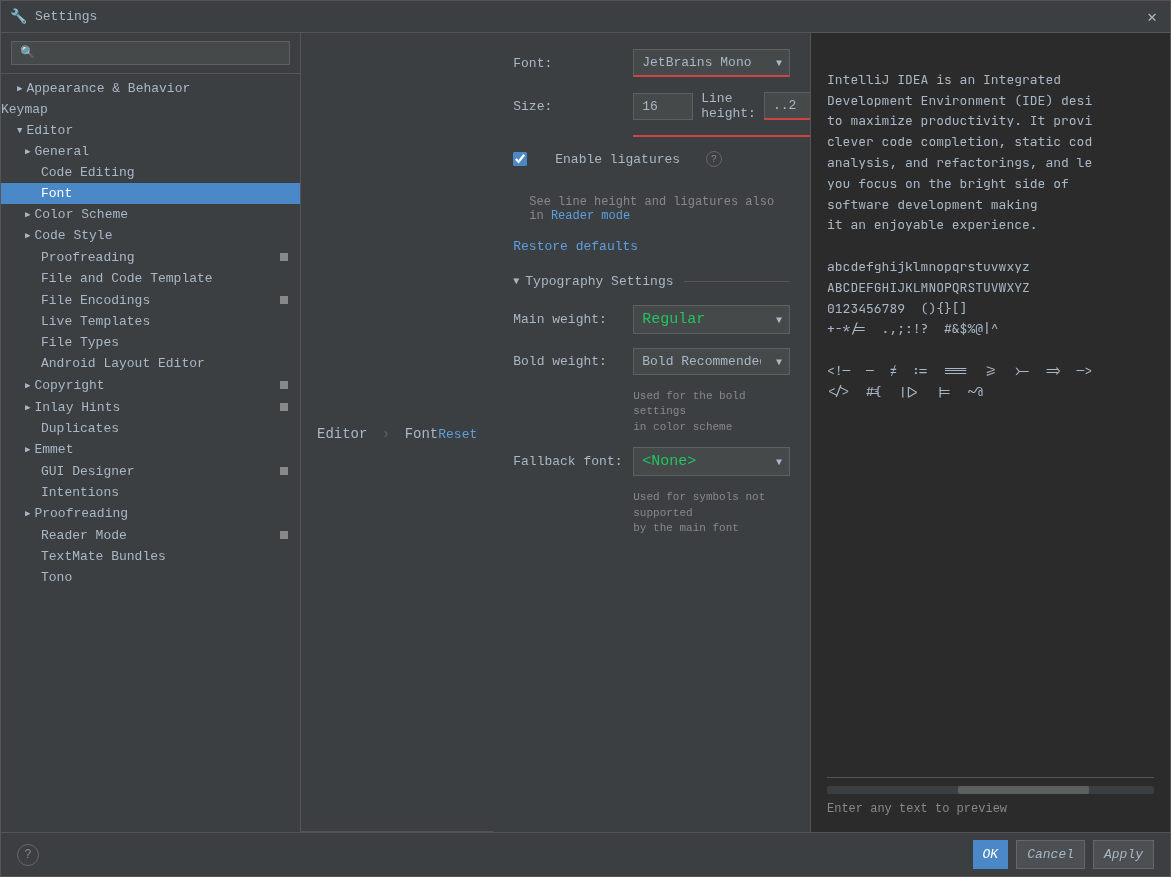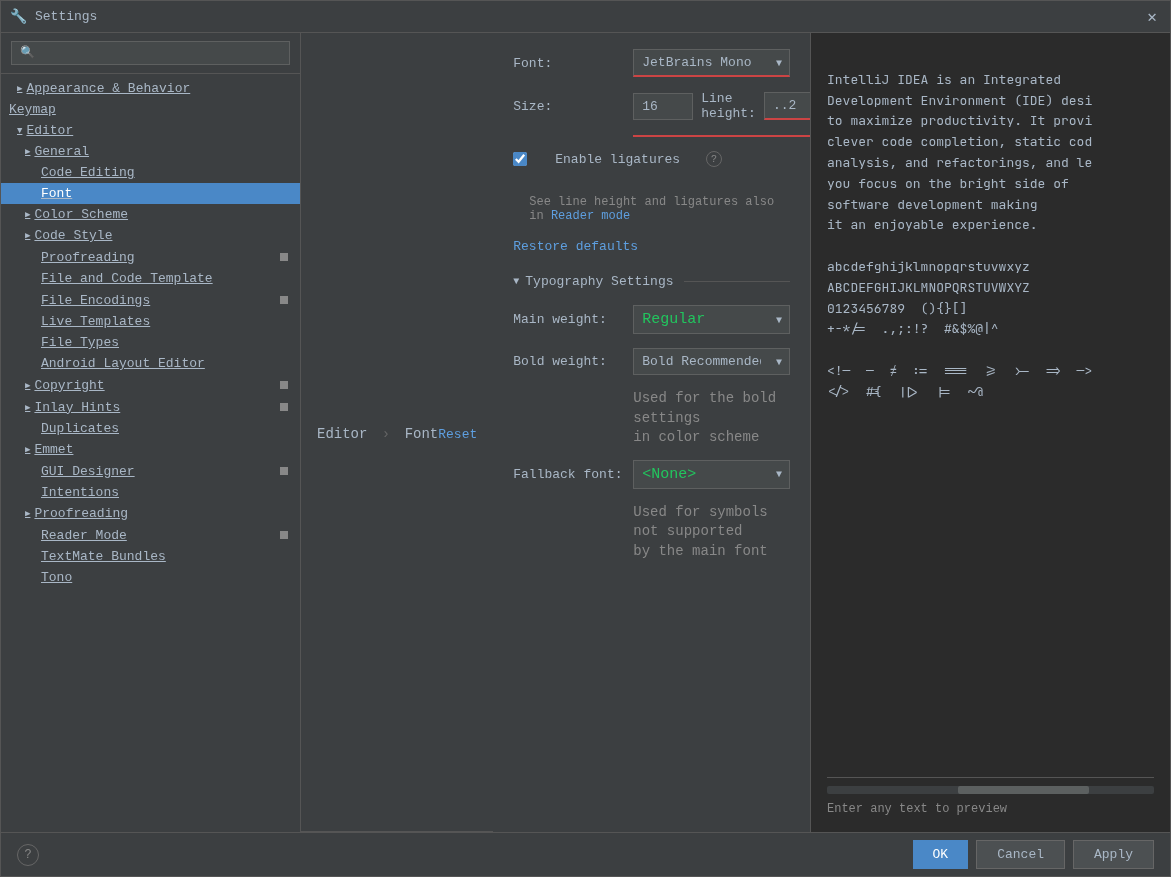--- a/index.html
+++ b/index.html
@@ -89,21 +89,20 @@
       padding: 4px 8px;
       font-size: 12px;
       outline: none;
       font-family: inherit;
     }
 
     .tree {
       flex: 1;
       overflow-y: auto;
       padding: 4px 0;
-      text-decoration: underline;
     }
 
     .tree::-webkit-scrollbar { width: 8px; }
     .tree::-webkit-scrollbar-track { background: #3c3f41; }
     .tree::-webkit-scrollbar-thumb { background: #555; }
 
     .tree-item {
       padding: 3px 8px 3px 16px;
       cursor: pointer;
       display: flex;
@@ -411,21 +410,21 @@
       right: 8px;
       top: 50%;
       transform: translateY(-50%);
       font-size: 10px;
       color: #a9b7c6;
       pointer-events: none;
     }
 
     .select-hint {
       color: #888;
-      font-size: 14px;
+      font-size: 11px;
       margin-top: 8px;
       margin-left: 120px;
       margin-bottom: 12px;
       line-height: 1.4;
     }
 
     
     .preview-panel {
       width: 360px;
       background: #2b2b2b;
@@ -506,26 +505,27 @@
       margin-left: 12px;
     }
 
     .footer-buttons {
       margin-left: auto;
       display: flex;
       gap: 8px;
     }
 
     .btn {
-      padding: 6px 20px;
+      padding: 6px 10px;
       font-size: 13px;
       font-family: 'Courier New', monospace;
       cursor: pointer;
       border: none;
       outline: none;
+      font-style: italic;
     }
 
     .btn-primary {
       background: #4a88c7;
       color: #fff;
     }
 
     .btn-secondary {
       background: #4c5052;
       color: #a9b7c6;
@@ -548,21 +548,21 @@
     <div class="sidebar">
       <div class="search-bar">
         <input class="search-input" type="text" placeholder="🔍" style="">
       </div>
       <div class="tree">
 
         <div class="tree-item expandable">
           <span>Appearance &amp; Behavior</span>
         </div>
 
-        <div class="tree-item" style="padding-left:8px;text-align:right;">
+        <div class="tree-item" style="padding-left:0;text-align:right;">
           <span>Keymap</span>
         </div>
 
         <div class="tree-item expanded">
           <span>Editor</span>
         </div>
 
         <div class="tree-item expandable indent-1">
           <span>General</span>
         </div>

